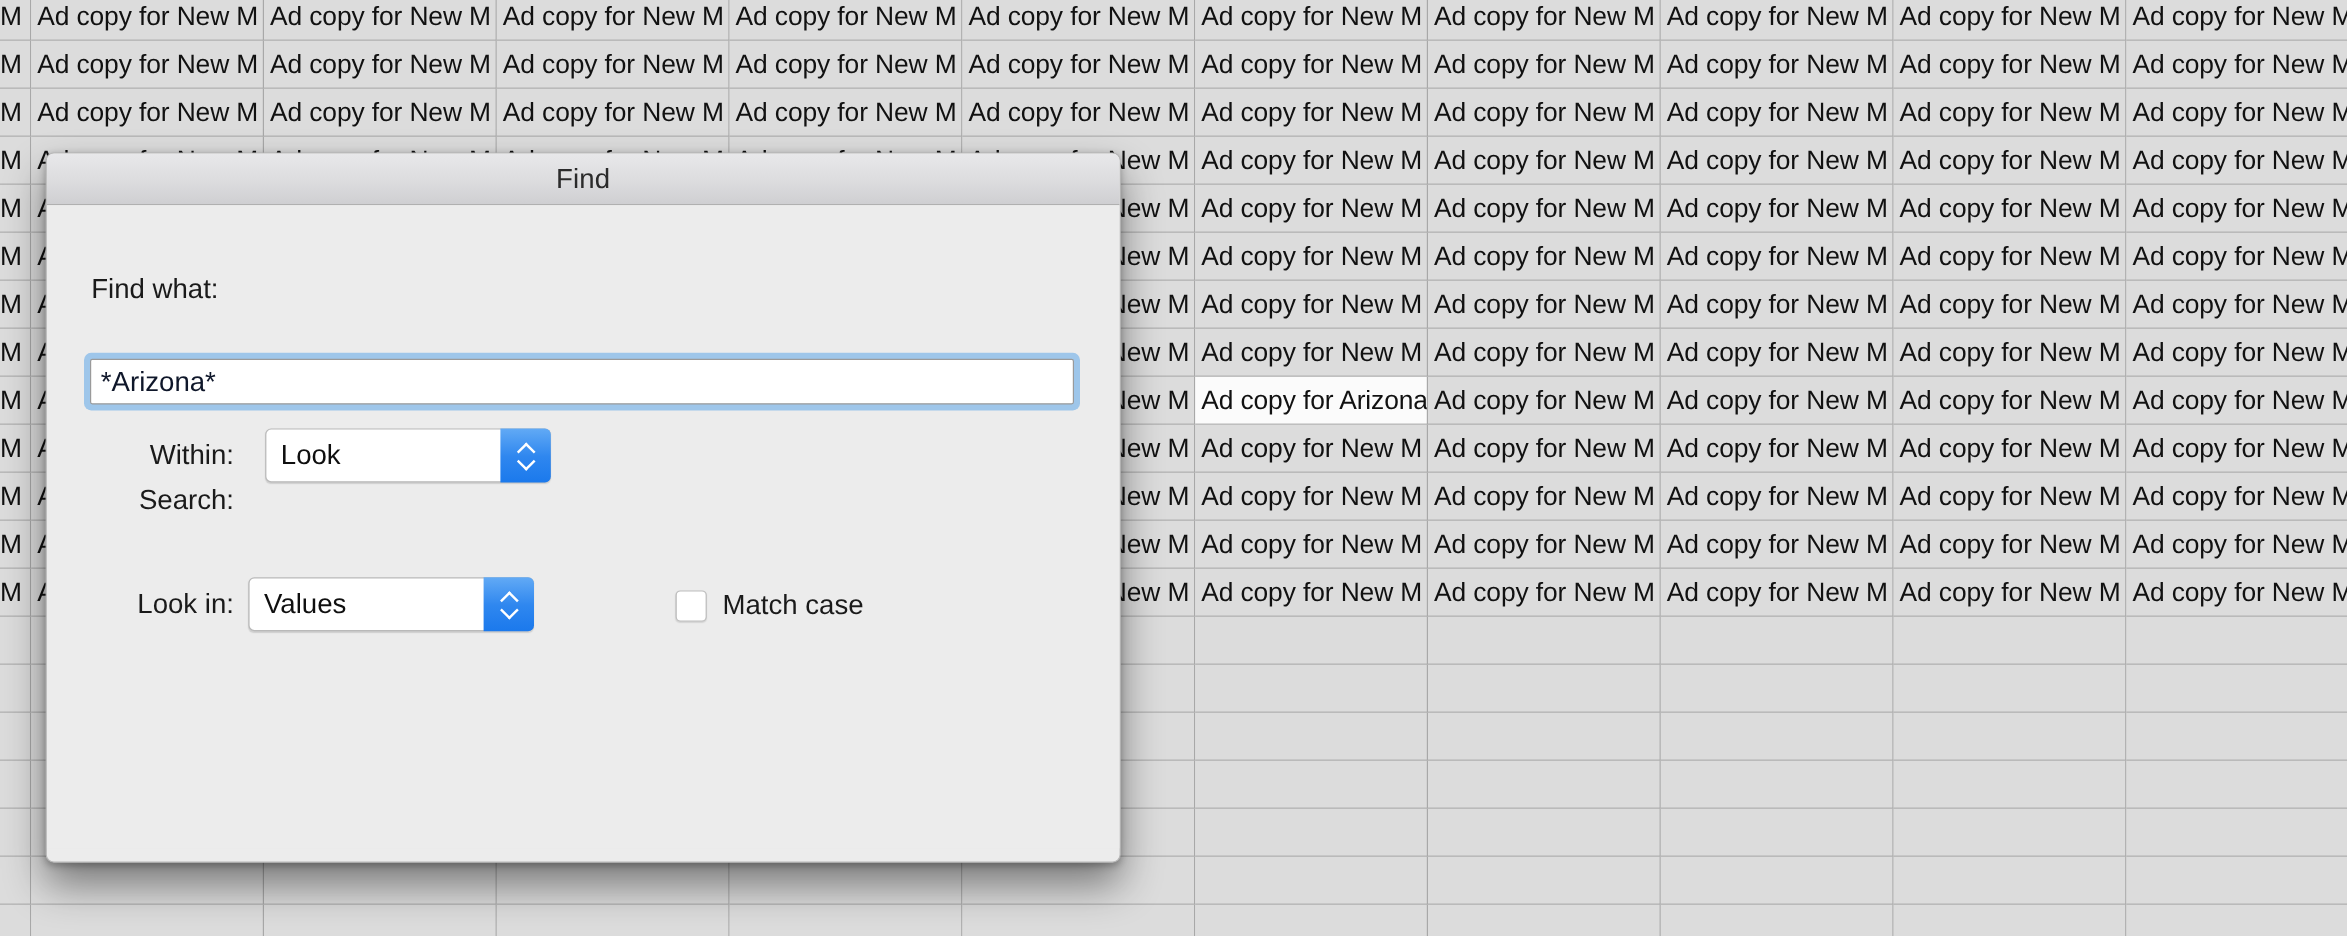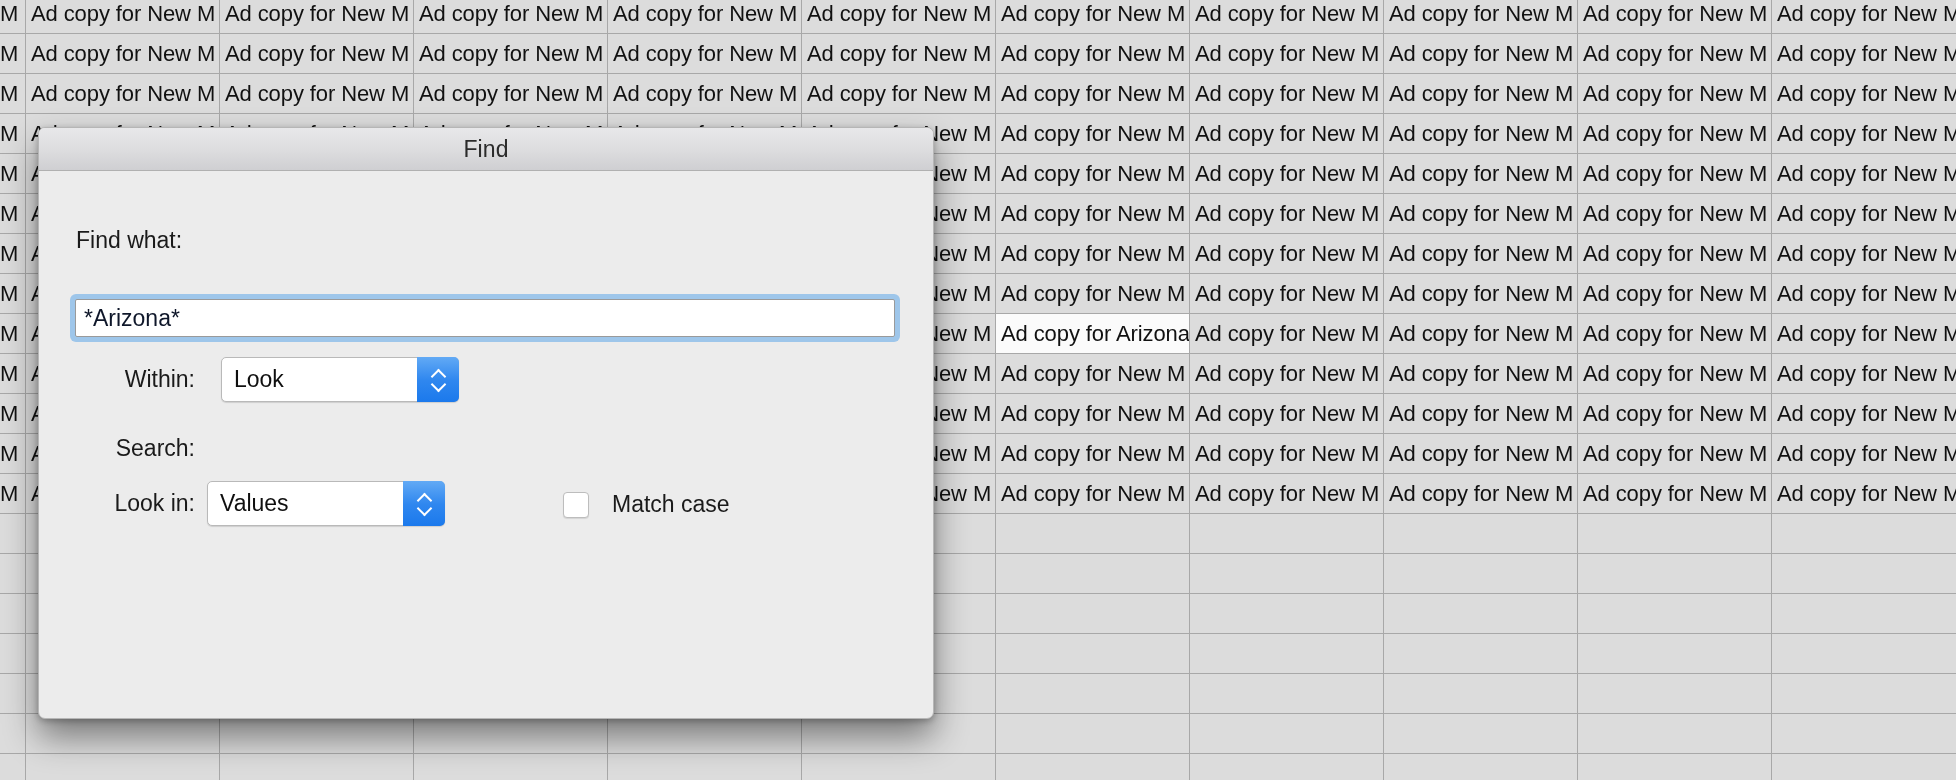--- a/index.html
+++ b/index.html
@@ -104,21 +104,21 @@
     border-radius: 2px;
     background: #ffffff;
     font-family: "Liberation Sans", sans-serif;
     font-size: 23px;
     color: #0f172a;
     padding: 0 8px;
     outline: none;
   }
   .popup-row { position: absolute; display: flex; align-items: center; }
   #row-within { left: 0; top: 186px; width: 460px; gap: 14px; }
-  #row-search { left: 0; top: 264px; width: 460px; }
+  #row-search { left: 0; top: 232px; width: 460px; }
   #row-lookin { left: 0; top: 310px; width: 460px; }
   .popup-row .lbl {
     width: 168px;
     text-align: right;
     padding-right: 12px;
     font-size: 23px;
     color: #1a1a1a;
   }
   .popup {
     position: relative;
@@ -170,21 +170,21 @@
     border-right: 2.6px solid #ffffff;
     border-bottom: 2.6px solid #ffffff;
     top: -2px;
   }
 
   
   .check-row {
     position: absolute;
     display: flex;
     align-items: center;
-    gap: 23px;
+    gap: 13px;
   }
   #chk-match  { left: 524px; top: 320px; }
   #chk-entire { left: 524px; top: 361px; }
   .checkbox {
     width: 26px;
     height: 26px;
     background: #ffffff;
     border: 1px solid #bdbdbd;
     border-radius: 4px;
     box-shadow: 0 1px 1px rgba(0,0,0,0.10);

